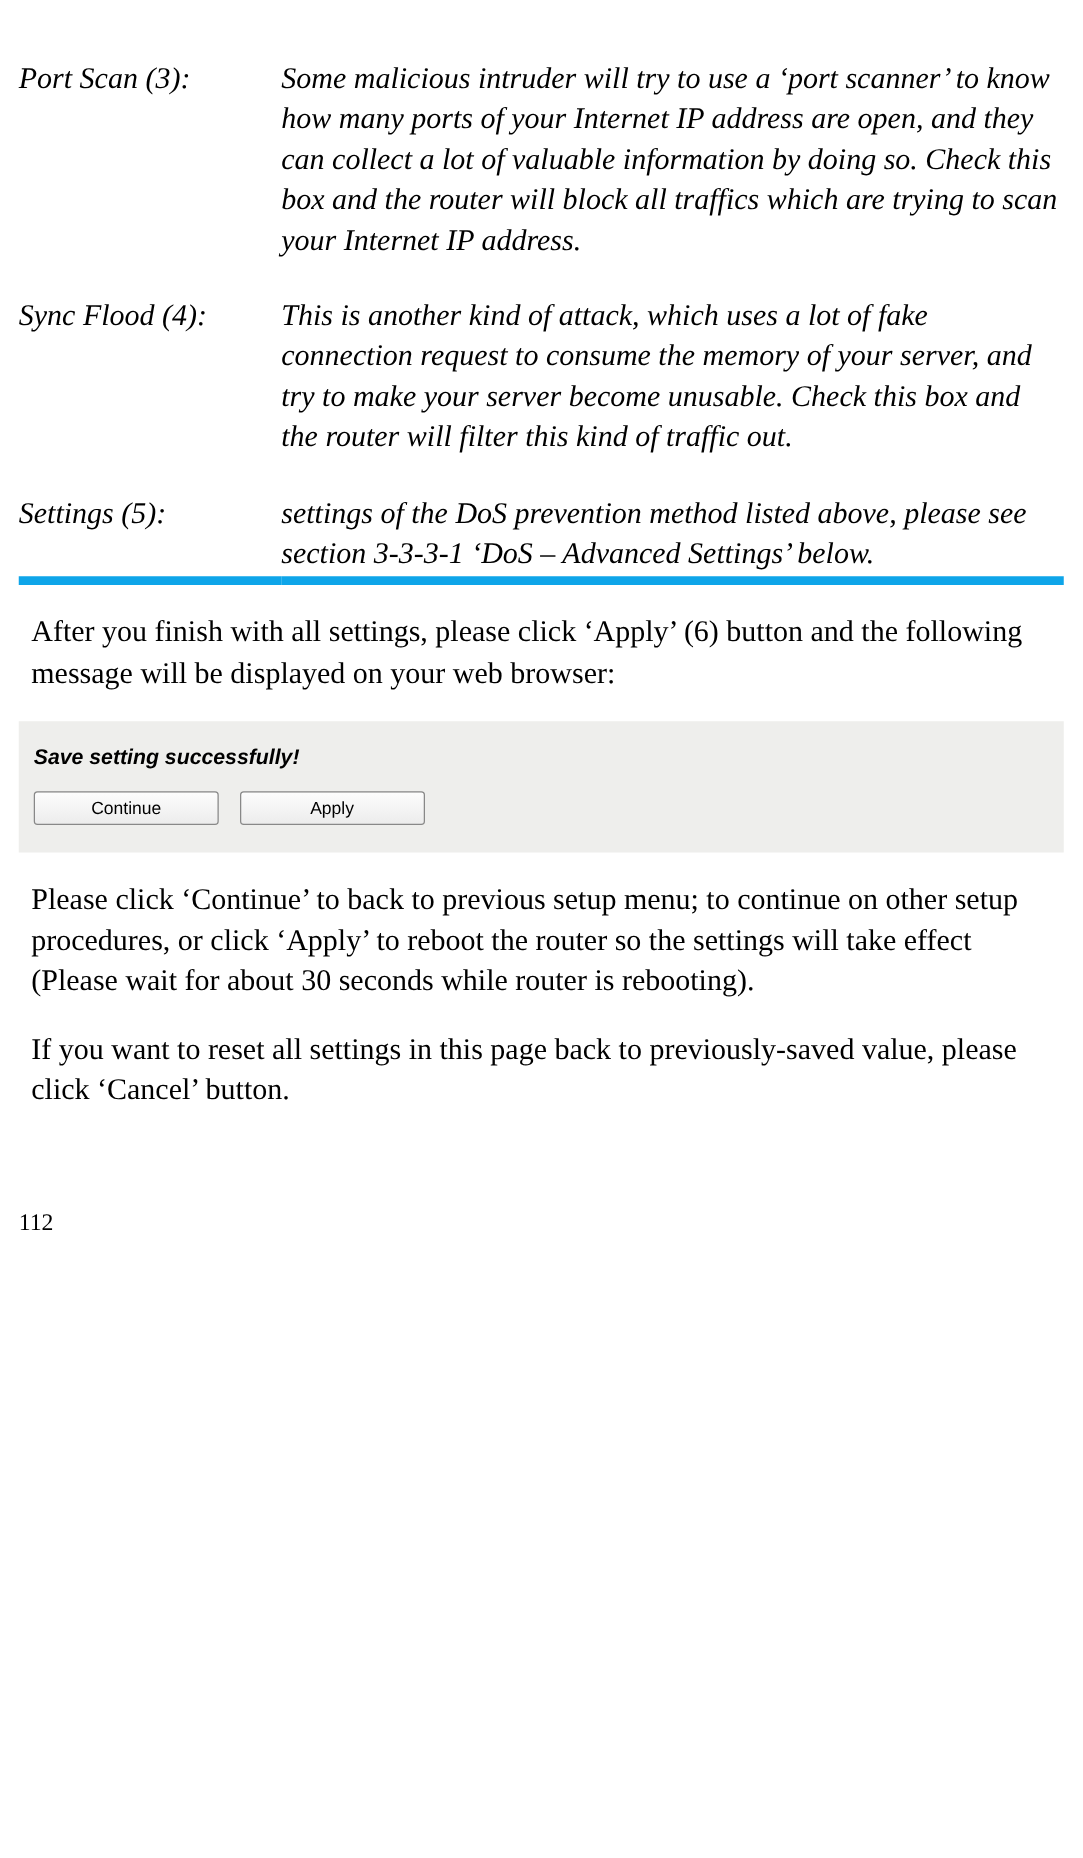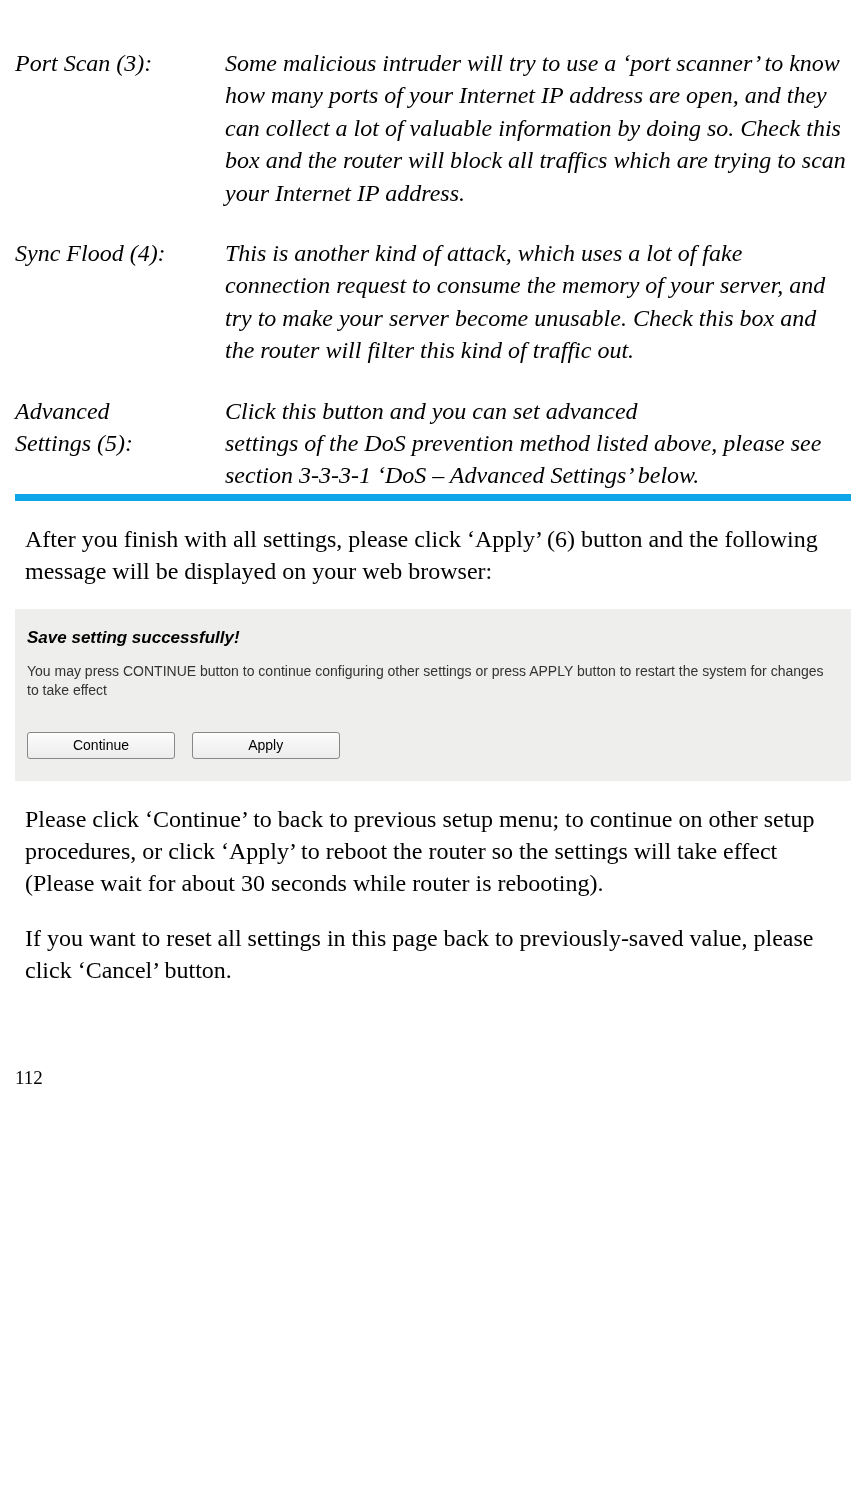--- a/index.html
+++ b/index.html
@@ -87,36 +87,31 @@
         <td></td>
       </tr>
   <tr>
     <td class="def-label">Sync Flood (4):</td>
     <td>This is another kind of attack, which uses a lot of fake connection request to consume the memory of your server, and try to make your server become unusable. Check this box and the router will filter this kind of traffic out.</td>
   </tr>
   <tr class="def-spacer">
         <td></td>
         <td></td>
       </tr>
-  <tr>
-    <td class="def-label">Advanced</td>
-    <td>Click this button and you can set advanced</td>
-  </tr>
   <tr class="def-last">
     <td class="def-label">Settings (5):</td>
     <td>settings of the DoS prevention method listed above, please see section 3-3-3-1 ‘DoS – Advanced Settings’ below.</td>
   </tr>
 </tbody>
   </table>
 
 <div class="para">After you finish with all settings, please click ‘Apply’ (6) button and the following message will be displayed on your web browser:</div>
 
 <div class="dialog-box">
   <div class="dialog-title">Save setting successfully!</div>
-  <div class="dialog-msg">You may press CONTINUE button to continue configuring other settings or press APPLY button to restart the system for changes to take effect</div>
   <div>
     <span class="btn">Continue</span>
     <span class="btn">Apply</span>
   </div>
 </div>
 
 <div class="para">Please click ‘Continue’ to back to previous setup menu; to continue on other setup procedures, or click ‘Apply’ to reboot the router so the settings will take effect (Please wait for about 30 seconds while router is rebooting).</div>
 
 <div class="para">If you want to reset all settings in this page back to previously-saved value, please click ‘Cancel’ button.</div>
 

